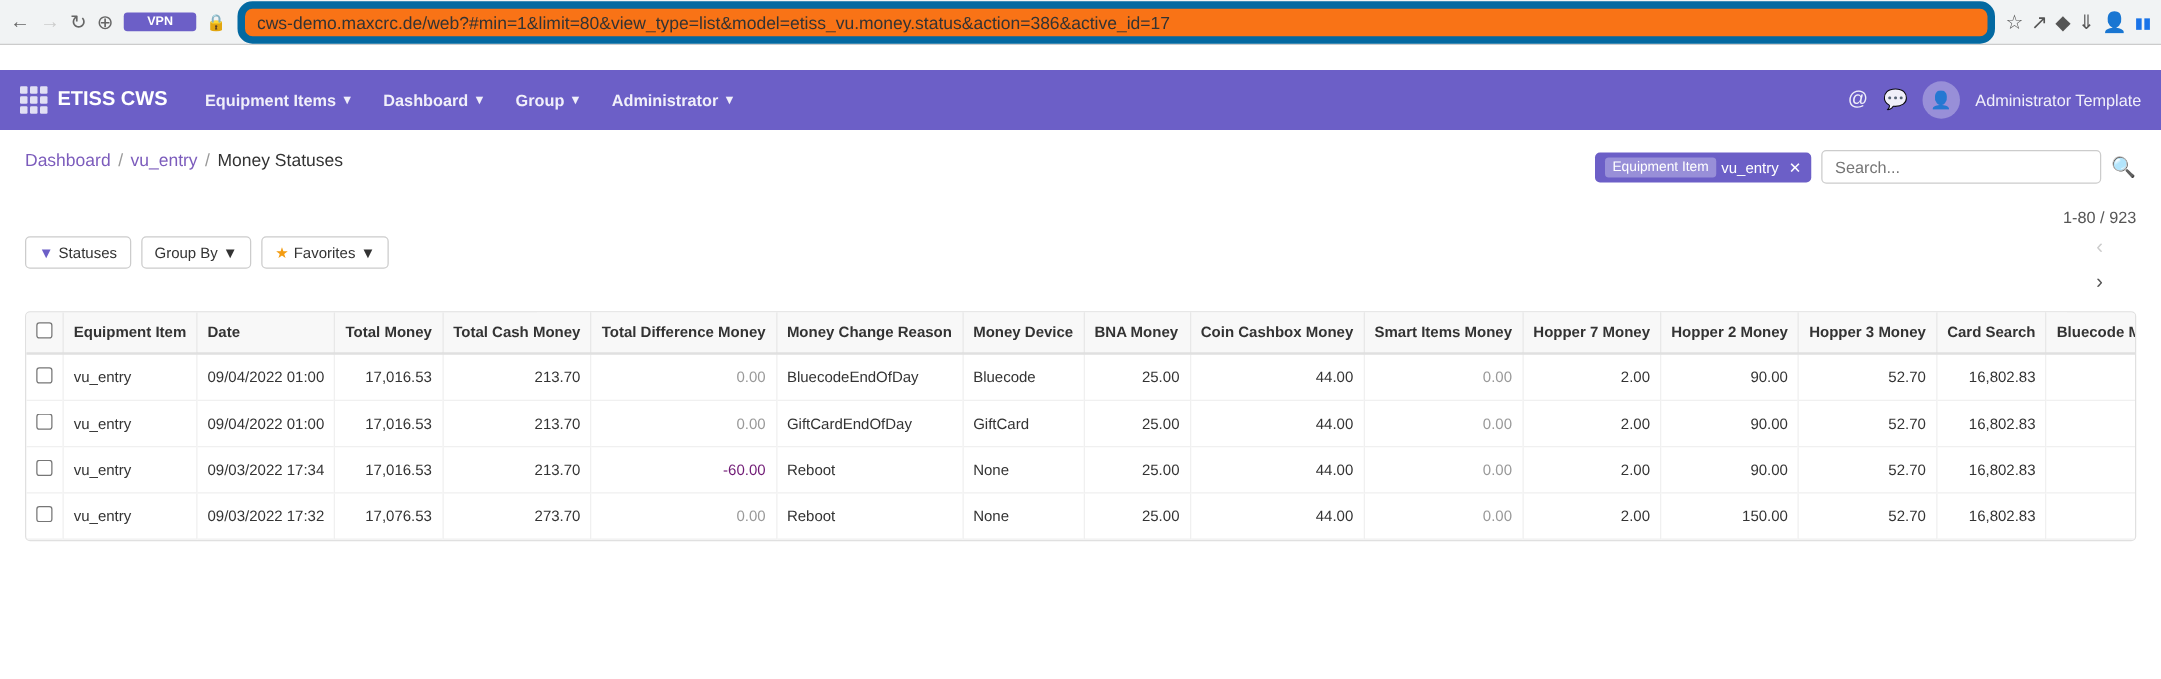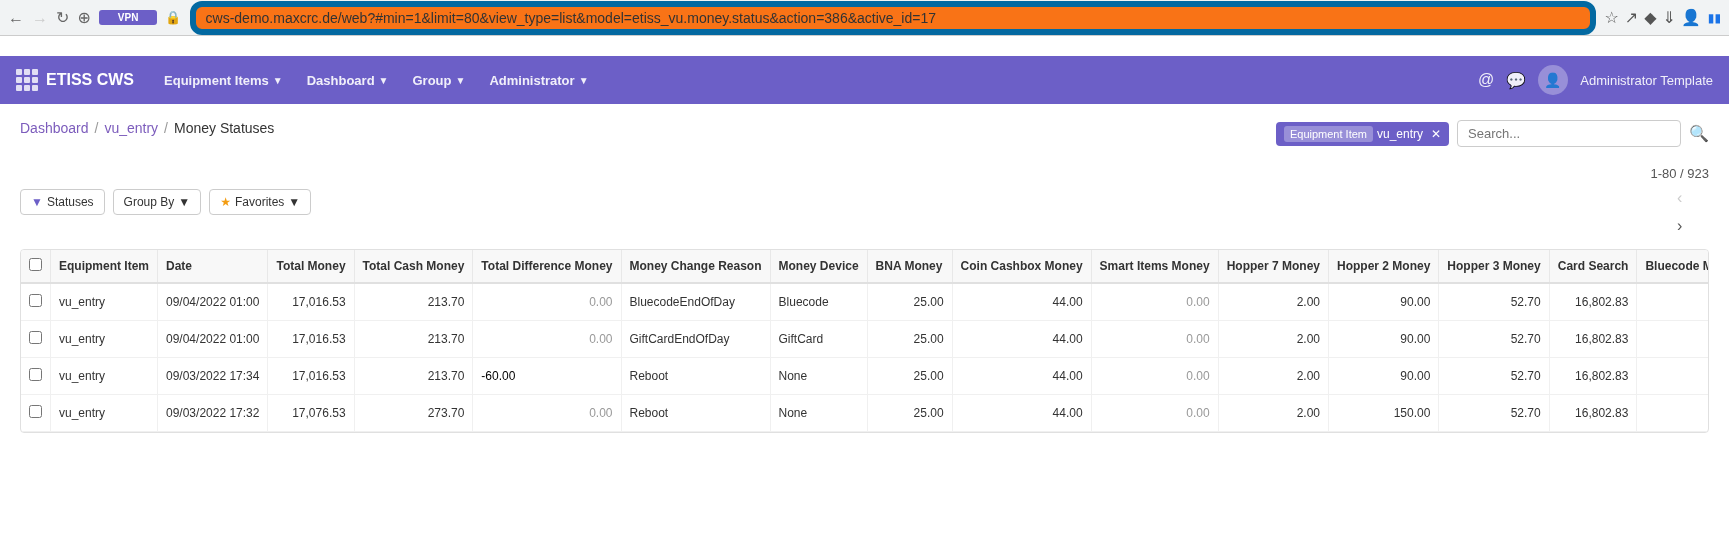--- a/index.html
+++ b/index.html
@@ -81,21 +81,21 @@
       font-size: 12px;
     }
     thead th:last-child { border-right: none; }
     tbody tr { border-bottom: 1px solid #f0f0f0; }
     tbody td {
       padding: 10px 8px; border-right: 1px solid #f0f0f0; color: #333;
       white-space: nowrap; vertical-align: middle;
     }
     tbody td:last-child { border-right: none; }
     .td-num { text-align: right; }
-    .td-neg { color: #000000; text-align: left; }
+    .td-neg { color: #701a75; text-align: right; }
     .td-zero { color: #999; text-align: right; }
     .checkbox-cell { width: 32px; text-align: center; }
     input[type="checkbox"] { cursor: pointer; }
 
     .col-eq-item { min-width: 80px; }
     .col-date { min-width: 100px; }
     .col-money { min-width: 85px; }
     .col-change-reason { min-width: 140px; }
     .col-device { min-width: 90px; }
   </style>

